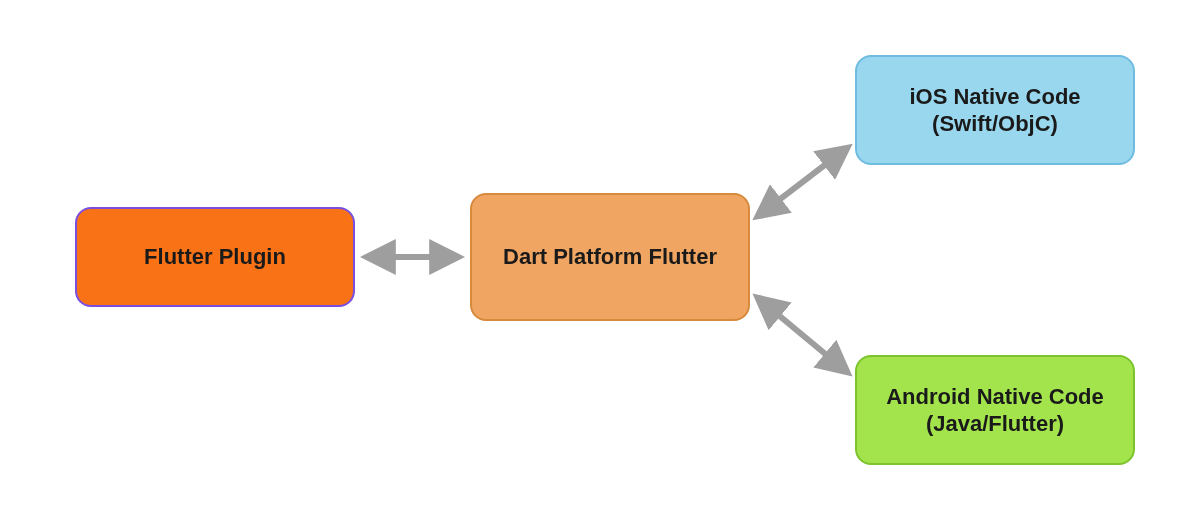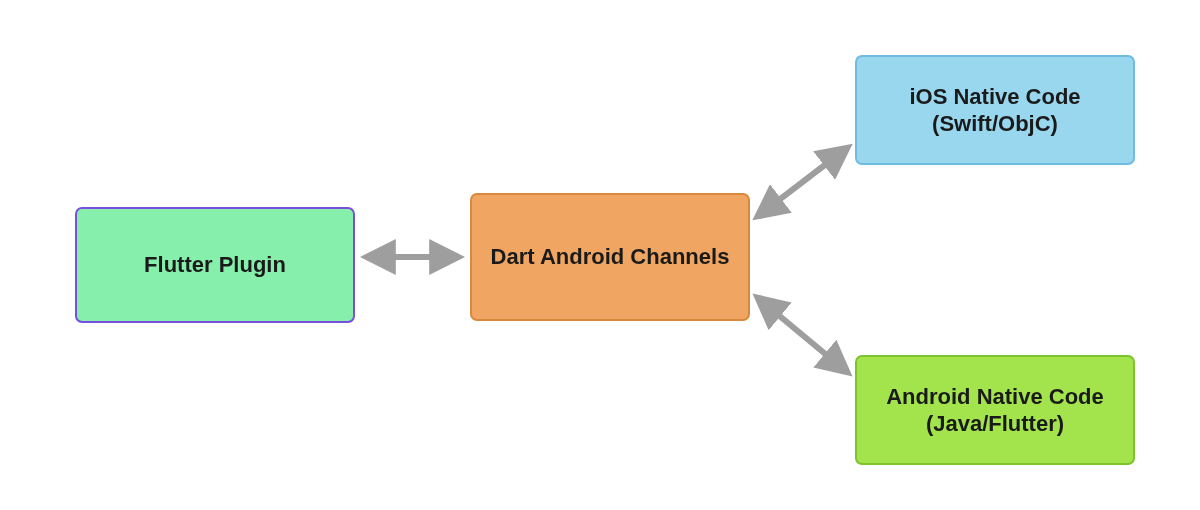--- a/index.html
+++ b/index.html
@@ -11,21 +11,21 @@
     font-family: -apple-system, "Helvetica Neue", Arial, sans-serif;
     overflow: hidden;
   }
   .canvas {
     position: relative;
     width: 1200px;
     height: 510px;
   }
   .node {
     position: absolute;
-    border-radius: 7px;
+    border-radius: 16px;
     border: 2px solid;
     display: flex;
     align-items: center;
     justify-content: center;
     text-align: center;
     font-weight: 700;
     font-size: 22px;
     line-height: 1.25;
     color: #1a1a1a;
     box-sizing: border-box;
@@ -52,26 +52,26 @@
       </marker>
     </defs>
 
     <line x1="367" y1="257" x2="458" y2="257" stroke="#9E9E9E" stroke-width="6" marker-start="url(#arrowhead)" marker-end="url(#arrowhead)"></line>
 
     <line x1="758" y1="216" x2="847" y2="148" stroke="#9E9E9E" stroke-width="6" marker-start="url(#arrowhead)" marker-end="url(#arrowhead)"></line>
 
     <line x1="758" y1="298" x2="847" y2="372" stroke="#9E9E9E" stroke-width="6" marker-start="url(#arrowhead)" marker-end="url(#arrowhead)"></line>
   </svg>
 
-  <div class="node" id="node-flutter-plugin" style="left: 75px; top: 207px; width: 280px; height: 116px; background: #86efac; border-color: rgb(122, 79, 224);">
+  <div class="node" id="node-flutter-plugin" style="left: 75px; top: 207px; width: 280px; height: 100px; background: #f97316; border-color: rgb(122, 79, 224);">
     <span>Flutter Plugin</span>
   </div>
 
   <div class="node" id="node-dart-platform-channels" style="left: 470px; top: 193px; width: 280px; height: 128px; background: rgb(240, 166, 98); border-color: rgb(215, 137, 60);">
-    <span>Dart Android Channels</span>
+    <span>Dart Platform Flutter</span>
   </div>
 
   <div class="node" id="node-ios-native" style="left: 855px; top: 55px; width: 280px; height: 110px; background: rgb(152, 215, 238); border-color: rgb(111, 188, 224);">
     <span>iOS Native Code (Swift/ObjC)</span>
   </div>
 
   <div class="node" id="node-android-native" style="left: 855px; top: 355px; width: 280px; height: 110px; background: rgb(163, 228, 76); border-color: rgb(124, 195, 44);">
     <span>Android Native Code (Java/Flutter)</span>
   </div>
 

